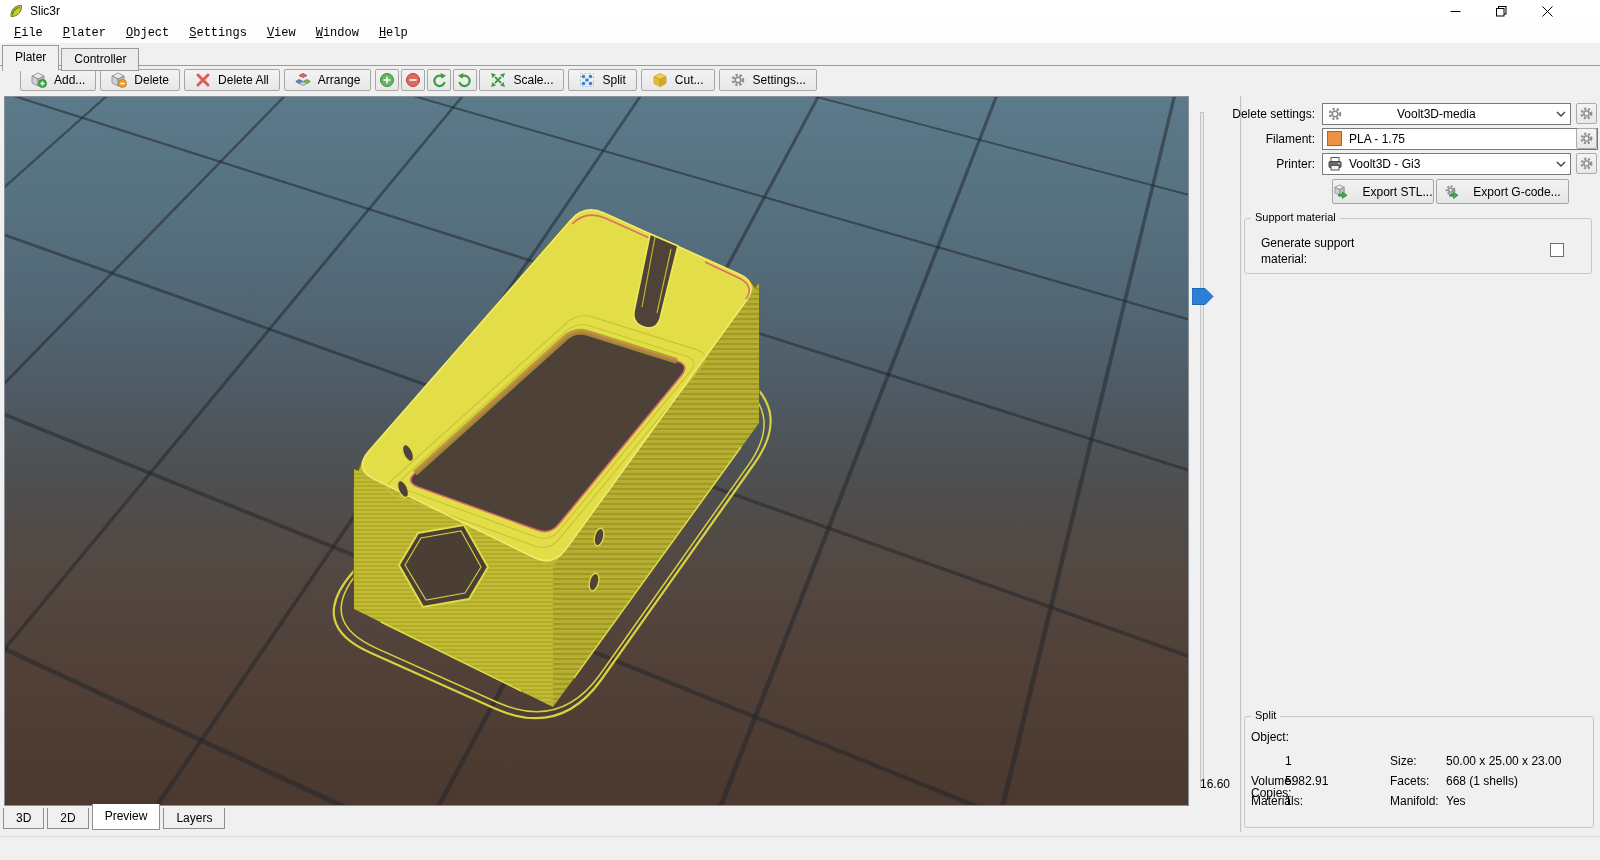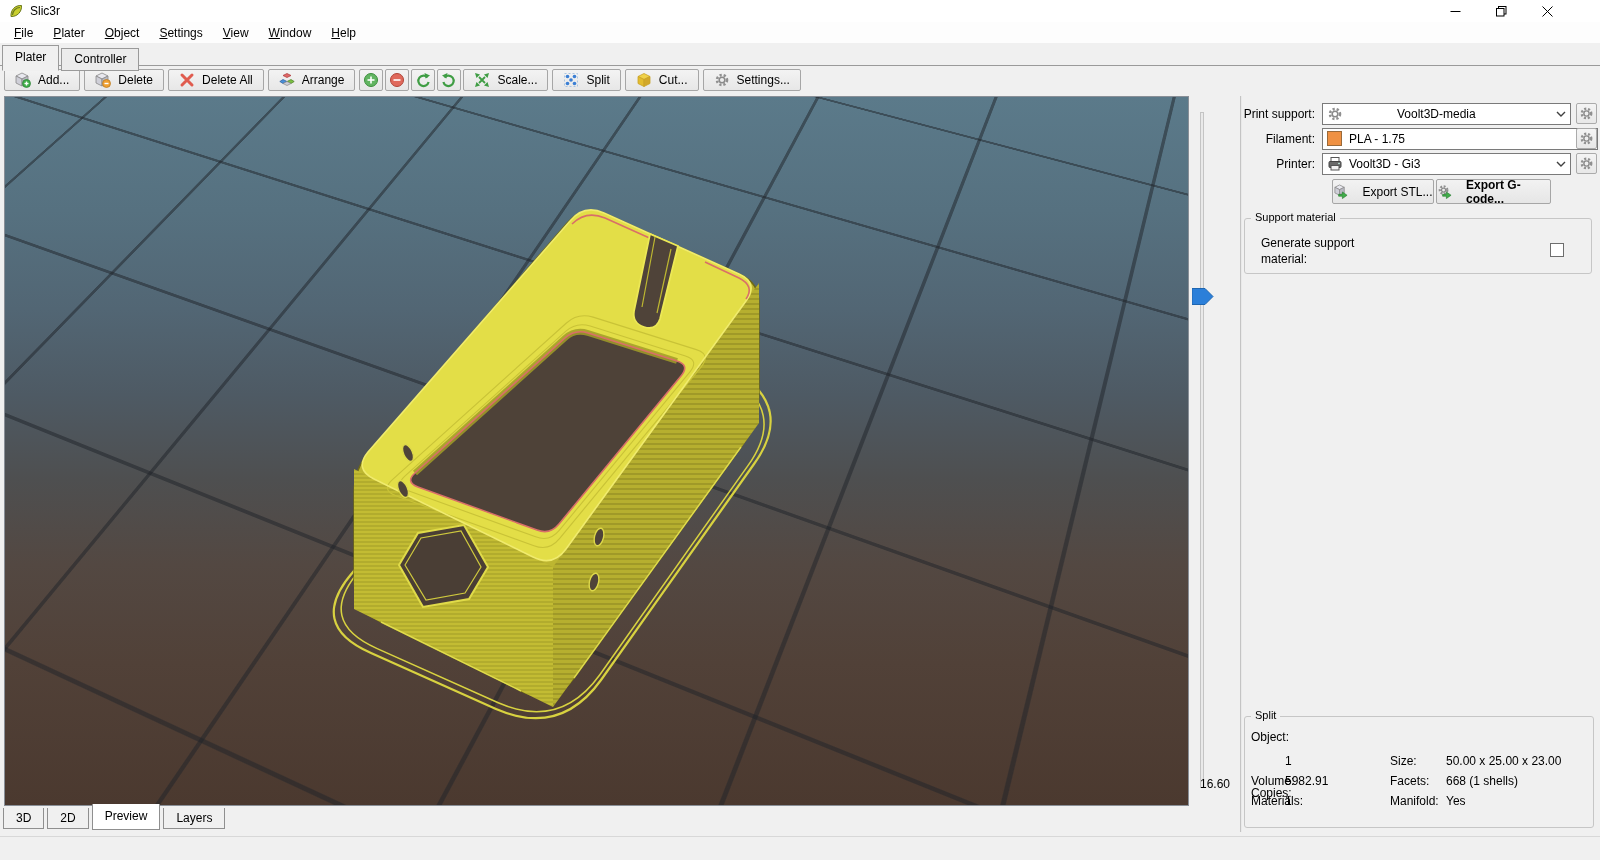--- a/index.html
+++ b/index.html
@@ -8,31 +8,31 @@
 
   
   .titlebar { position:absolute; left:0; top:0; width:1600px; height:22px; background:#ffffff; display:flex; align-items:center; }
   .app-icon { width:16px; height:16px; margin:0 6px 0 8px; }
   .title-text { font-size:12px; }
   .win-controls { position:absolute; right:30px; top:0; height:22px; display:flex; }
   .win-btn { width:46px; height:22px; display:flex; align-items:center; justify-content:center; }
 
   
   .menubar { position:absolute; left:0; top:22px; width:1600px; height:22px; background:#fdfdfd; display:flex; align-items:center; padding-left:4px; border-bottom:1px solid #f0f0f0; }
-  .menu-item { padding:2px 10px; cursor:default; }
+  .menu-item { padding:2px 10px; cursor:default;font-family:Liberation Mono, monospace; }
   .menu-item u { text-decoration:underline; }
 
   
   .tabstrip { position:absolute; left:0; top:44px; width:1600px; height:22px; }
   .tabstrip .strip-line { position:absolute; left:0; right:0; bottom:0; border-bottom:1px solid #9a9a9a; }
   .main-tab { position:relative; display:inline-block; margin-left:2px; padding:3px 12px 4px; border:1px solid #9a9a9a; background:#ececec; top:3px; z-index:1; }
   .main-tab.active { background:#f0f0f0; top:1px; padding:4px 12px 6px; border-bottom-color:#f0f0f0; z-index:2; }
 
   
-  .toolbar { position:absolute; left:0; top:67px; width:1600px; height:26px; background:#f0f0f0; display:flex; align-items:center; padding-left:4px; }
+  .toolbar { position:absolute; left:0; top:67px; width:1600px; height:26px; background:#f0f0f0; display:flex; align-items:center; padding-left:20px; }
   .tb-btn { height:22px; border:1px solid #a6a6a6; background:linear-gradient(#f3f3f3,#e7e7e7); border-radius:2px; display:flex; align-items:center; gap:7px; padding:0 10px; margin-right:4px; white-space:nowrap; }
   .tb-btn.icon-only { width:24px; padding:0; justify-content:center; margin-right:2px; }
   .tb-btn .ticon { width:16px; height:16px; display:inline-flex; }
   .tb-btn .ticon svg { width:16px; height:16px; }
 
   
   .viewport { position:absolute; left:4px; top:96px; width:1185px; height:710px; border:1px solid #898f97; overflow:hidden;
     background:linear-gradient(180deg,#5b7a8a 0%,#567180 16%,#526674 30%,#4e5a64 42%,#4e4f50 54%,#534842 66%,#514138 80%,#4b392f 100%); }
   .grid3d { position:absolute; left:50%; top:52%; width:4200px; height:4200px; margin-left:-2100px; margin-top:-2100px;
     background-image:
@@ -322,21 +322,21 @@
 <div class="slider-handle">
   <svg width="22" height="17" viewBox="0 0 22 17">
       <polygon id="handle-poly" points="0,0.5 13,0.5 21,8.5 13,16.5 0,16.5" fill="#2b7fd9" stroke="#1f66b0" stroke-width="1"></polygon>
     </svg>
 </div>
 <div class="slider-value">16.60</div>
 
 <div class="vsep"></div>
 
 <div id="preset-rows">
-    <span class="rp-label" style="left: 1210px; top: 103px;">Print support:</span>
+    <span class="rp-label" style="left: 1210px; top: 103px;">Delete settings:</span>
     <div class="combo" style="left: 1322px; top: 103px; width: 249px; gap: 48px;">
       <span class="c-icon">
         <svg viewBox="0 0 16 16">
           <circle cx="8" cy="8" r="5" fill="none" stroke="#909090" stroke-width="2.6" stroke-dasharray="2.2 1.9"></circle>
           <circle cx="8" cy="8" r="2.8" fill="none" stroke="#8a8a8a" stroke-width="1.5"></circle>
         </svg>
       </span>
       <span class="c-text">Voolt3D-media</span>
       <svg class="c-chev" viewBox="0 0 10 8">
         <polyline points="1,2 5,6 9,2" fill="none" stroke="#404040" stroke-width="1.4"></polyline>
@@ -391,21 +391,21 @@
   <span style="display:inline-flex;">
     <svg viewBox="0 0 16 16">
         <polygon points="7,1 12,3.5 7,6 2,3.5" fill="#e8e8ef" stroke="#888" stroke-width="0.8"></polygon>
         <polygon points="2,3.5 7,6 7,12 2,9.5" fill="#cfcfd8" stroke="#888" stroke-width="0.8"></polygon>
         <polygon points="12,3.5 7,6 7,12 12,9.5" fill="#babac4" stroke="#888" stroke-width="0.8"></polygon>
         <polygon points="6,11 10,11 10,8.5 15,12 10,15.5 10,13 6,13" fill="#3fae49" stroke="#2b7d33" stroke-width="0.7"></polygon>
       </svg>
   </span>
   <span>Export STL...</span>
 </div>
-<div class="export-btn" style="left:1436px; top:179px; width:115px;font-weight:bold;">
+<div class="export-btn" style="left:1436px; top:179px; width:133px;">
   <span style="display:inline-flex;">
     <svg viewBox="0 0 16 16">
         <circle cx="7" cy="6.5" r="4" fill="none" stroke="#909090" stroke-width="2.4" stroke-dasharray="2 1.7"></circle>
         <circle cx="7" cy="6.5" r="2.2" fill="none" stroke="#8a8a8a" stroke-width="1.3"></circle>
         <polygon points="6,11 10,11 10,8.5 15,12 10,15.5 10,13 6,13" fill="#3fae49" stroke="#2b7d33" stroke-width="0.7"></polygon>
       </svg>
   </span>
   <span>Export G-code...</span>
 </div>
 

